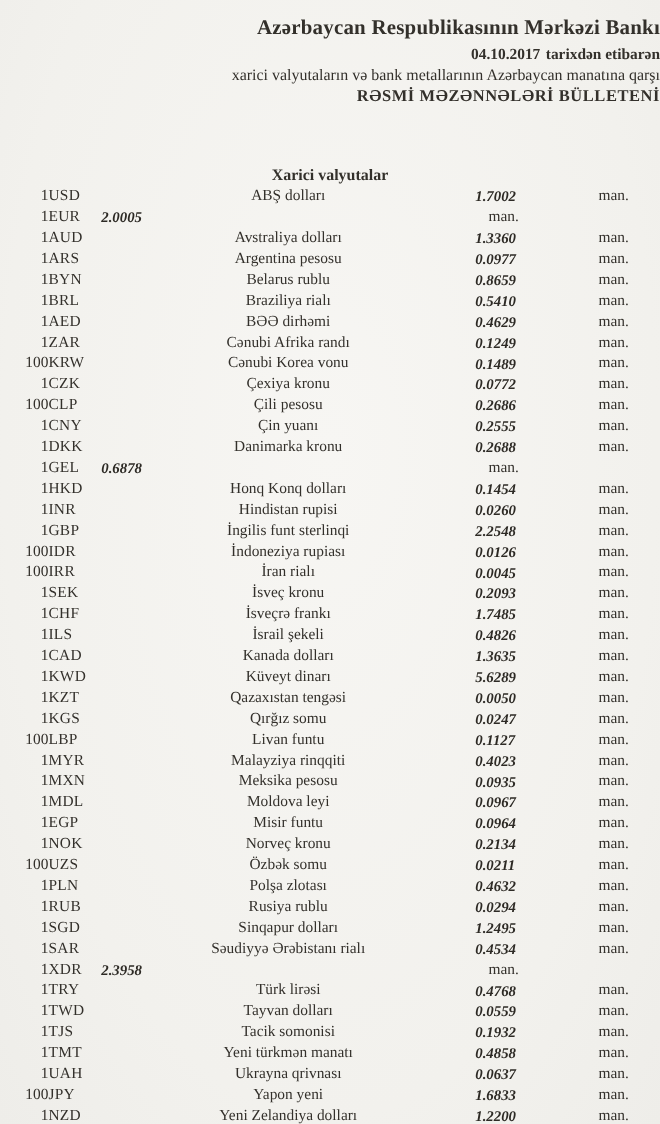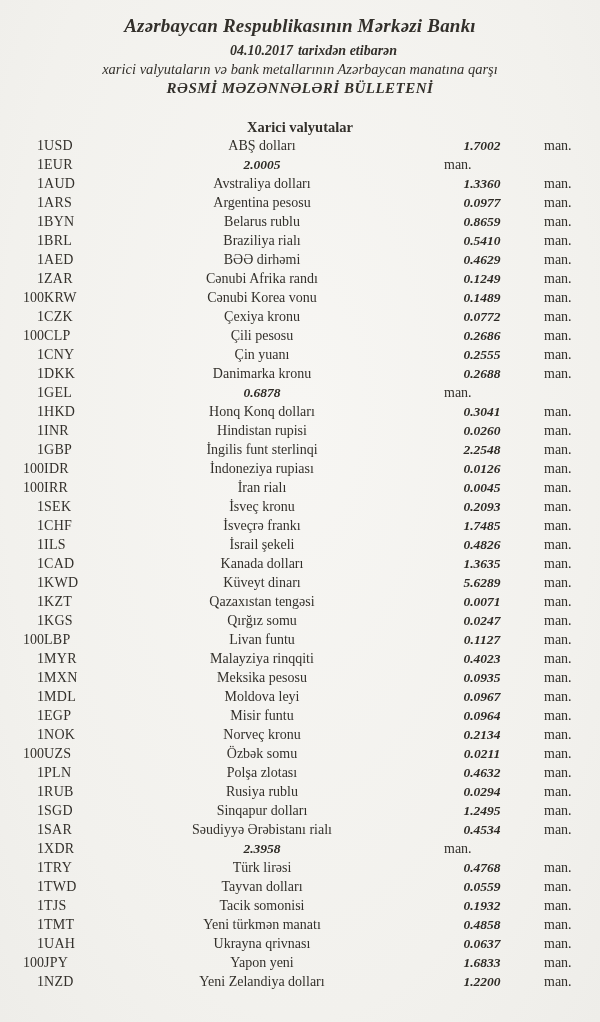--- a/index.html
+++ b/index.html
@@ -14,21 +14,21 @@
     color: #33302b;
     font-family: "Liberation Serif", "DejaVu Serif", serif;
     -webkit-font-smoothing: antialiased;
   }
   .doc {
     width: 600px;
     height: 1022px;
     box-sizing: border-box;
     padding-top: 15px;
   }
-  .header { text-align: center; font-style: italic; }
+  .header { text-align: right; }
   .bank-title {
     font-size: 19px;
     font-weight: bold;
     line-height: 22px;
     letter-spacing: 0.2px;
   }
   .date-line {
     margin-top: 5px;
     font-size: 14px;
     font-weight: bold;
@@ -40,40 +40,40 @@
     font-size: 14.5px;
     line-height: 18px;
   }
   .bulletin-title {
     font-size: 15px;
     font-weight: bold;
     line-height: 20px;
     letter-spacing: 0.5px;
   }
   .section-title {
-    margin-top: 20px;
+    margin-top: 53px;
     text-align: center;
     font-size: 14.5px;
     font-weight: bold;
     line-height: 18px;
   }
   .rates { margin-top: 0; }
   .row {
     display: grid;
     grid-template-columns: 44px 48px auto 100px 68px;
     height: 19px;
     line-height: 19px;
     font-size: 14px;
     white-space: nowrap;
   }
   .cell-qty  { text-align: right; }
   .cell-code { text-align: left; letter-spacing: 0.3px; }
   .cell-name { text-align: center; }
   .cell-rate {
-    text-align: center;
+    text-align: left;
     font-weight: bold;
     font-style: italic;
     font-size: 13.5px;
     color: #2d2a25;
   }
   .cell-unit { text-align: left; padding-left: 12px; }
 </style>
 </head>
 <body>
 
@@ -197,21 +197,21 @@
     <span class="cell-qty">1</span>
     <span class="cell-code">GEL</span>
     <span class="cell-rate">0.6878</span>
     <span class="cell-unit">man.</span>
   </div>
 
   <div class="row">
     <span class="cell-qty">1</span>
     <span class="cell-code">HKD</span>
     <span class="cell-name">Honq Konq dolları</span>
-    <span class="cell-rate">0.3041</span>
+    <span class="cell-rate">0.1454</span>
     <span class="cell-unit">man.</span>
   </div>
 
   <div class="row">
     <span class="cell-qty">1</span>
     <span class="cell-code">INR</span>
     <span class="cell-name">Hindistan rupisi</span>
     <span class="cell-rate">0.0260</span>
     <span class="cell-unit">man.</span>
   </div>
@@ -277,21 +277,21 @@
     <span class="cell-code">KWD</span>
     <span class="cell-name">Küveyt dinarı</span>
     <span class="cell-rate">5.6289</span>
     <span class="cell-unit">man.</span>
   </div>
 
   <div class="row">
     <span class="cell-qty">1</span>
     <span class="cell-code">KZT</span>
     <span class="cell-name">Qazaxıstan tengəsi</span>
-    <span class="cell-rate">0.0071</span>
+    <span class="cell-rate">0.0050</span>
     <span class="cell-unit">man.</span>
   </div>
 
   <div class="row">
     <span class="cell-qty">1</span>
     <span class="cell-code">KGS</span>
     <span class="cell-name">Qırğız somu</span>
     <span class="cell-rate">0.0247</span>
     <span class="cell-unit">man.</span>
   </div>

